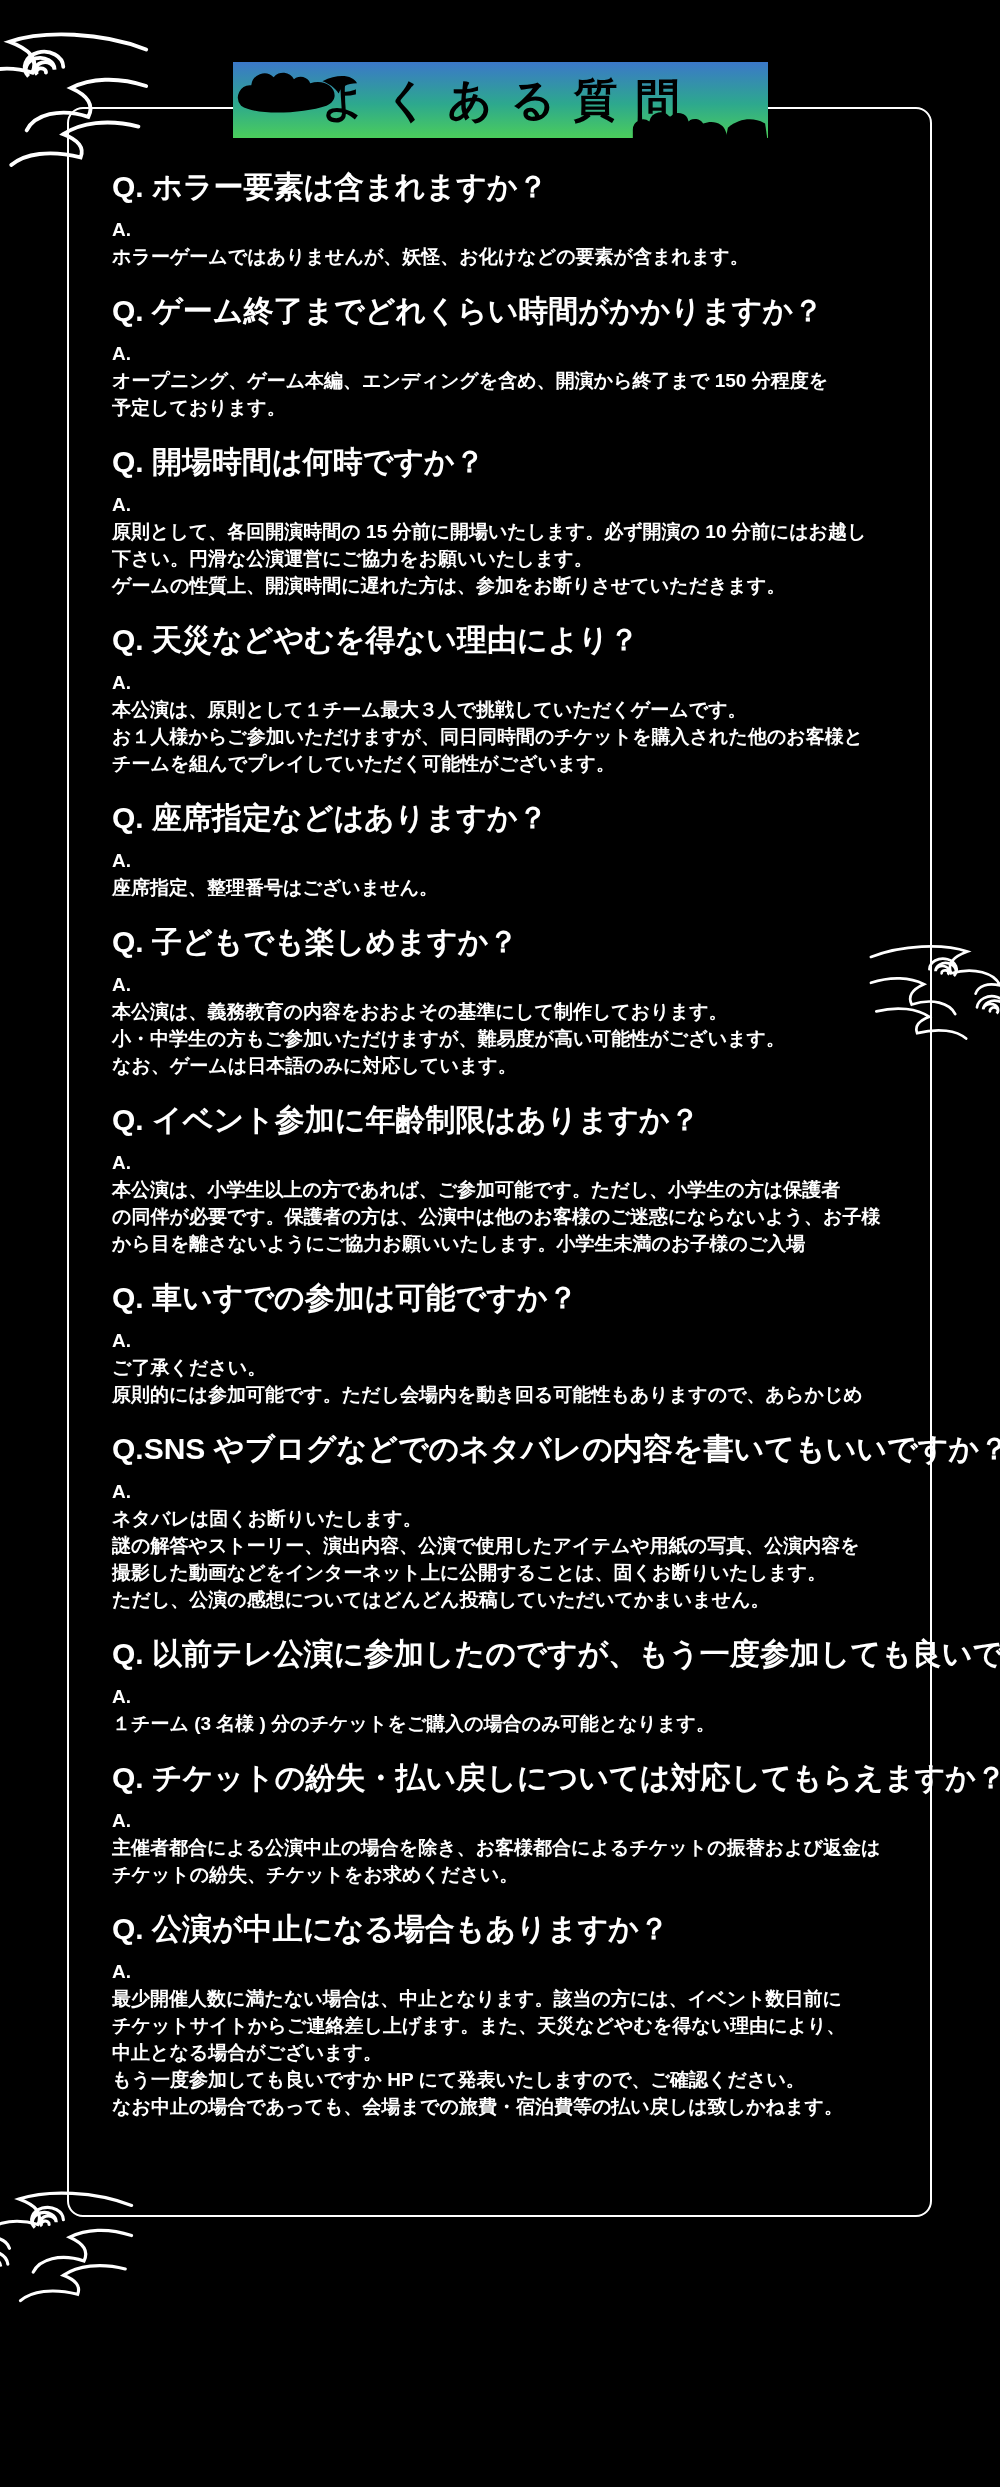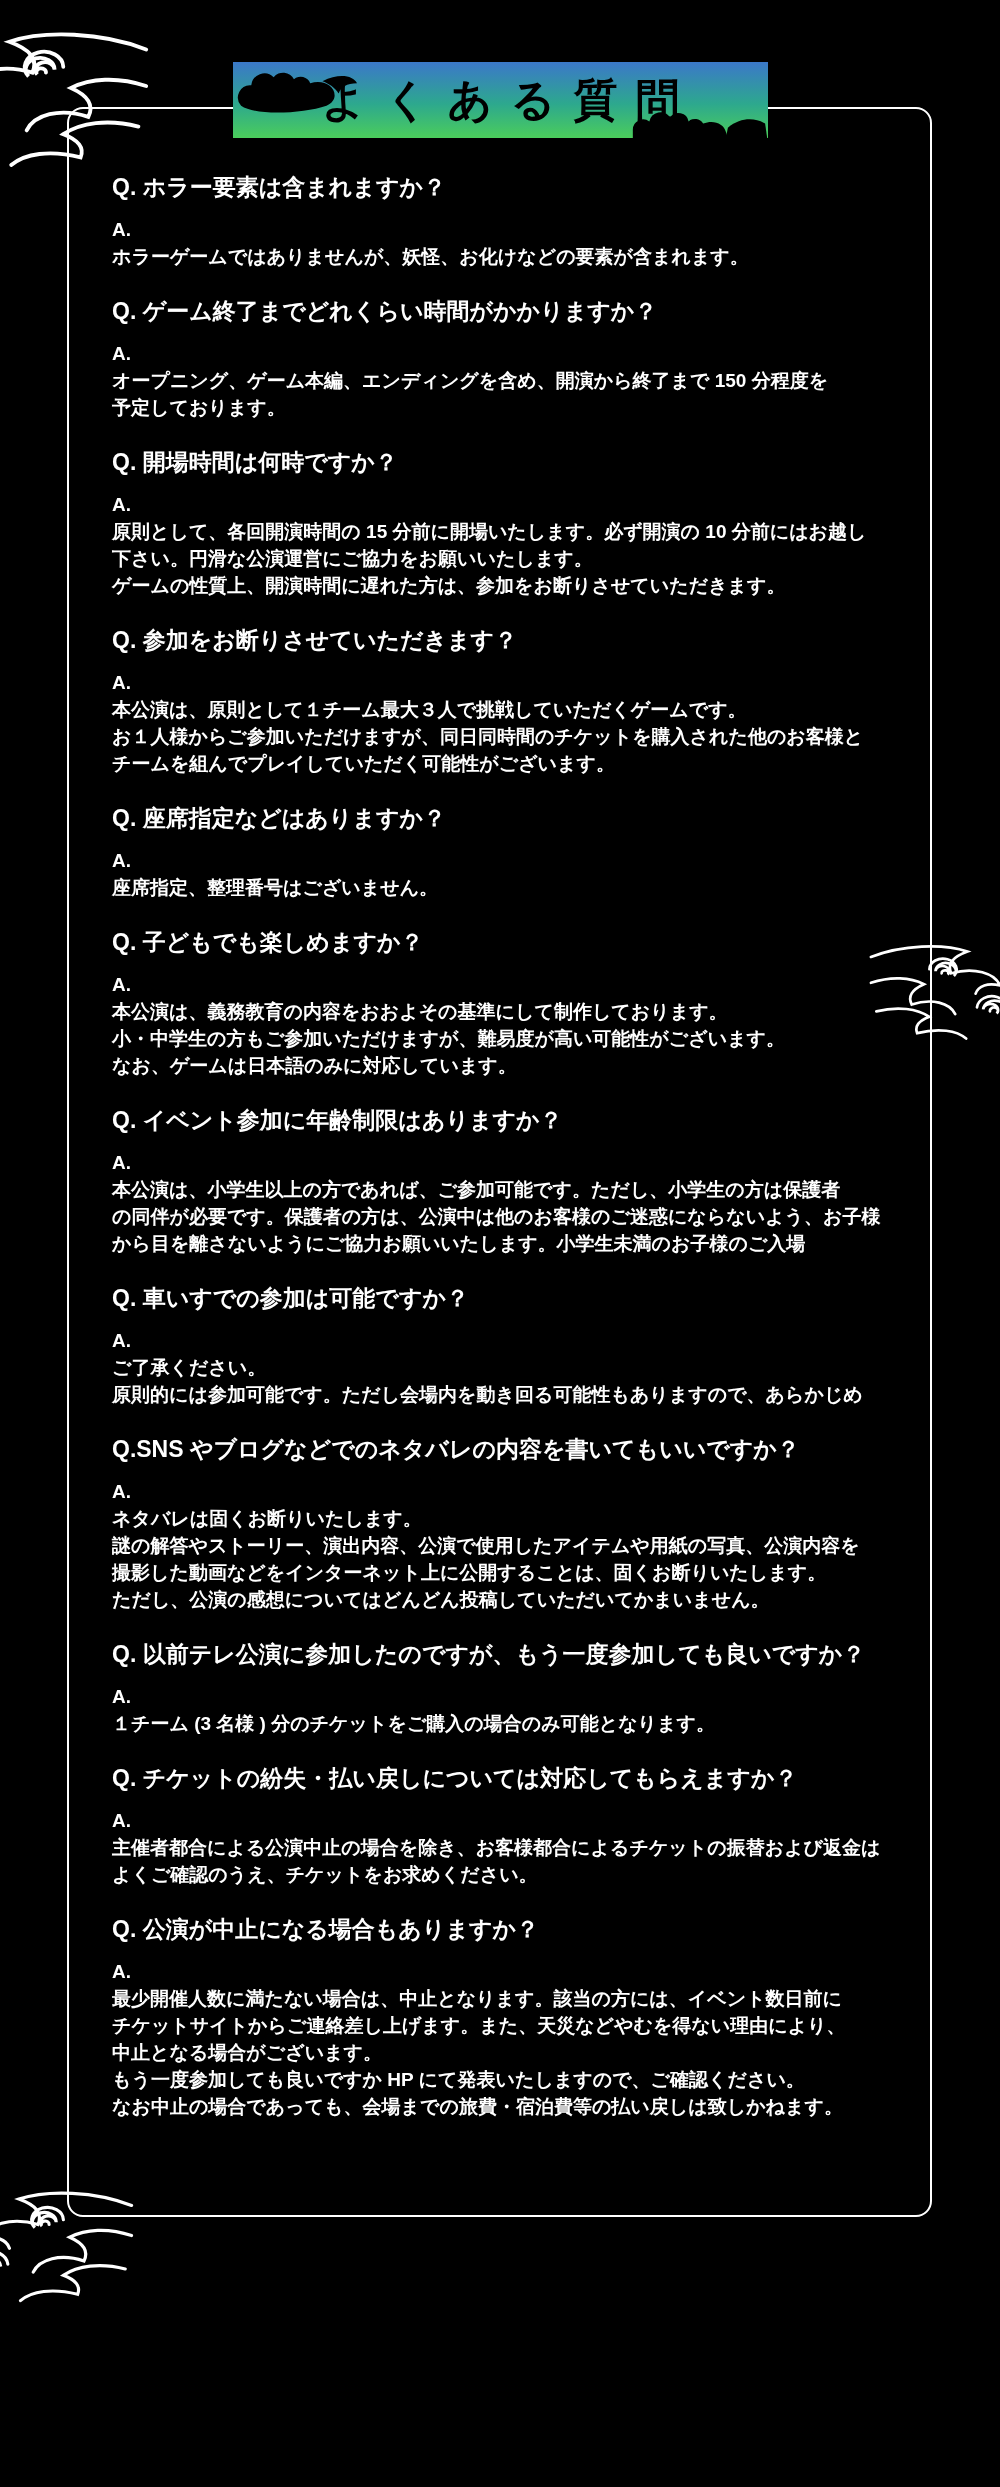--- a/index.html
+++ b/index.html
@@ -51,21 +51,21 @@
   .content{
     position:absolute;
     left:112px;top:172px;
     width:792px;
     z-index:2;
     color:#fff;
   }
   .qa{margin:0 0 26px 0;}
   .q{
     margin:0 0 14px 0;
-    font-size:23px;
+    font-size:30px;
     font-weight:700;
     line-height:30px;
     white-space:nowrap;
     color:#fff;
   }
   .a-label,.a-line{
     font-size:19px;
     font-weight:700;
     line-height:27px;
     white-space:nowrap;
@@ -135,21 +135,21 @@
       <h2 class="q">Q. 開場時間は何時ですか？</h2>
       <div class="a-label">A.</div>
       <div class="a-lines">
           <div class="a-line">原則として、各回開演時間の 15 分前に開場いたします。必ず開演の 10 分前にはお越し</div>
           <div class="a-line">下さい。円滑な公演運営にご協力をお願いいたします。</div>
           <div class="a-line">ゲームの性質上、開演時間に遅れた方は、参加をお断りさせていただきます。</div>
         </div>
     </section>
 
     <section class="qa">
-      <h2 class="q">Q. 参加をお断りさせていただきます？</h2>
+      <h2 class="q">Q. 天災などやむを得ない理由により？</h2>
       <div class="a-label">A.</div>
       <div class="a-lines">
           <div class="a-line">本公演は、原則として１チーム最大３人で挑戦していただくゲームです。</div>
           <div class="a-line">お１人様からご参加いただけますが、同日同時間のチケットを購入された他のお客様と</div>
           <div class="a-line">チームを組んでプレイしていただく可能性がございます。</div>
         </div>
     </section>
 
     <section class="qa">
       <h2 class="q">Q. 座席指定などはありますか？</h2>
@@ -205,21 +205,21 @@
       <div class="a-lines">
           <div class="a-line">１チーム (3 名様 ) 分のチケットをご購入の場合のみ可能となります。</div>
         </div>
     </section>
 
     <section class="qa">
       <h2 class="q">Q. チケットの紛失・払い戻しについては対応してもらえますか？</h2>
       <div class="a-label">A.</div>
       <div class="a-lines">
           <div class="a-line">主催者都合による公演中止の場合を除き、お客様都合によるチケットの振替および返金は</div>
-          <div class="a-line">よくご確認のうえ、チケットをお求めください。</div>
+          <div class="a-line">チケットの紛失、チケットをお求めください。</div>
         </div>
     </section>
 
     <section class="qa">
       <h2 class="q">Q. 公演が中止になる場合もありますか？</h2>
       <div class="a-label">A.</div>
       <div class="a-lines">
           <div class="a-line">最少開催人数に満たない場合は、中止となります。該当の方には、イベント数日前に</div>
           <div class="a-line">チケットサイトからご連絡差し上げます。また、天災などやむを得ない理由により、</div>
           <div class="a-line">中止となる場合がございます。</div>

